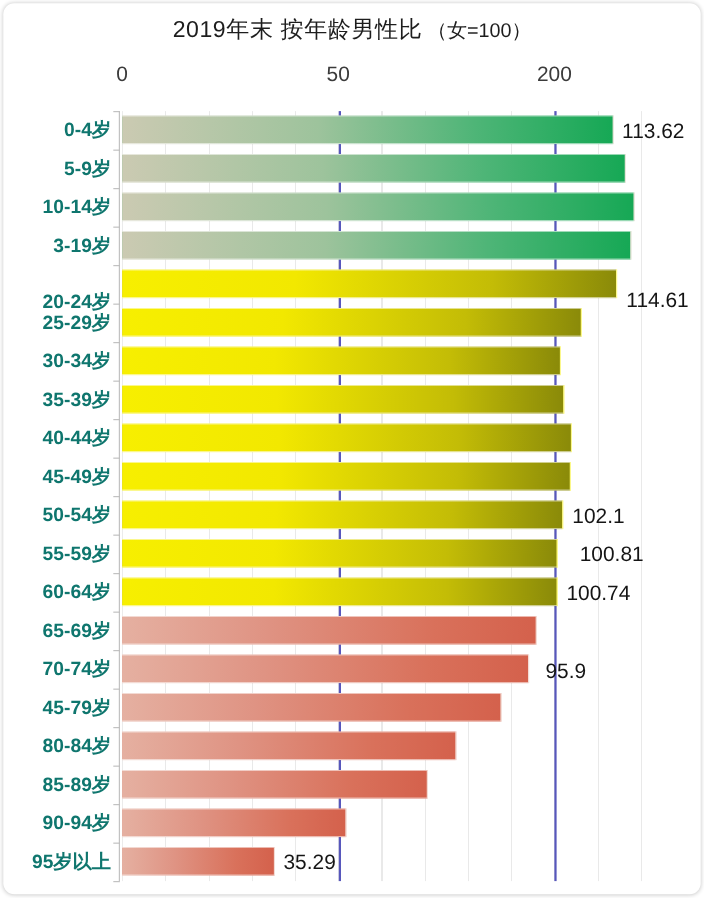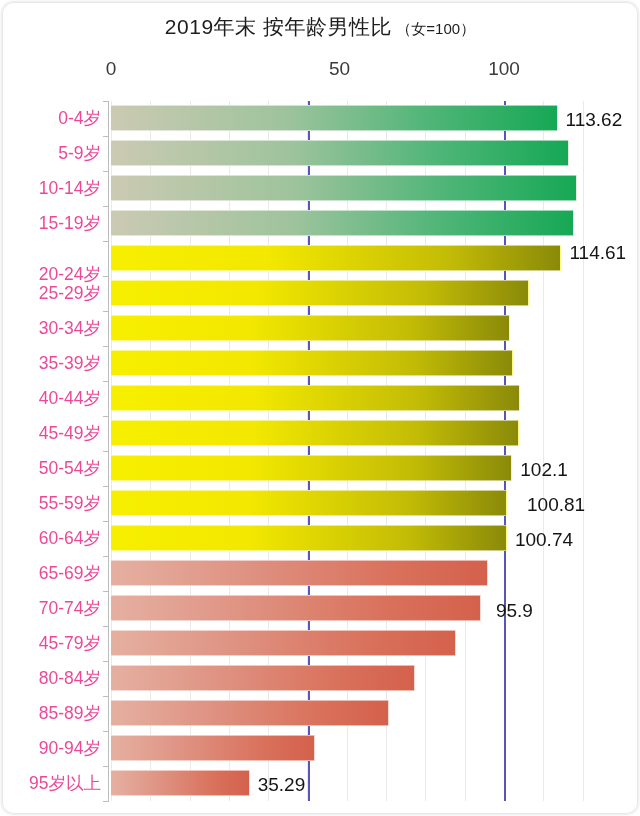--- a/index.html
+++ b/index.html
@@ -30,21 +30,21 @@
     width: 634px;
     text-align: center;
     color: #1d1d1d;
     white-space: nowrap;
   }
   #title .main {
     font-size: 21px;
     letter-spacing: .5px;
   }
   #title .sub {
-    font-size: 15px;
+    font-size: 18px;
   }
 
   
   
   #plot {
     position: absolute;
     left: 108px; top: 98px;
     width: 494px;      
     height: 700px;
   }
@@ -85,23 +85,24 @@
     position: absolute;
     left: 0; top: 98px;
     width: 104px;
     height: 700px;
   }
   .catlabel {
     position: absolute;
     right: 6px;
     text-align: right;
     font-size: 17.5px;
-    color: #ec4899;
+    color: #0f766e;
     white-space: nowrap;
     line-height: 1;
+    font-weight: bold;
   }
   
   #catspine {
     position: absolute;
     left: 105px; top: 98px;
     width: 1px; height: 700px;
     background: #bcbcbc;
   }
   .cattick {
     position: absolute;
@@ -145,30 +146,30 @@
 
 <div id="card">
 
   <div id="title">
     <span class="main">2019年末 按年龄男性比</span>
     <span class="sub">（女=100）</span>
   </div>
 
   <div id="xaxis">
       <div class="tick" style="left: 108px;">0</div>
-      <div class="tick" style="left: 304.5px; margin-left: 32px;">50</div>
-      <div class="tick" style="left: 501px;">100</div>
+      <div class="tick" style="left: 304.5px;">50</div>
+      <div class="tick" style="left: 501px;">200</div>
     </div>
 
   <div id="catspine" style="height: 700px;"></div>
   <div id="catlabels">
       <div class="catlabel" style="top: 9px;">0-4岁</div>
       <div class="catlabel" style="top: 44px;">5-9岁</div>
       <div class="catlabel" style="top: 79px;">10-14岁</div>
-      <div class="catlabel" style="top: 114px;">15-19岁</div>
+      <div class="catlabel" style="top: 114px;">3-19岁</div>
       <div class="catlabel" style="top: 165px;">20-24岁</div>
       <div class="catlabel" style="top: 184px;">25-29岁</div>
       <div class="catlabel" style="top: 219px;">30-34岁</div>
       <div class="catlabel" style="top: 254px;">35-39岁</div>
       <div class="catlabel" style="top: 289px;">40-44岁</div>
       <div class="catlabel" style="top: 324px;">45-49岁</div>
       <div class="catlabel" style="top: 359px;">50-54岁</div>
       <div class="catlabel" style="top: 394px;">55-59岁</div>
       <div class="catlabel" style="top: 429px;">60-64岁</div>
       <div class="catlabel" style="top: 464px;">65-69岁</div>
@@ -204,21 +205,21 @@
       <div class="bar red" style="top: 599px; width: 277.851px; height: 26px;"></div>
       <div class="bar red" style="top: 634px; width: 203.967px; height: 26px;"></div>
       <div class="bar red" style="top: 669px; width: 138.69px; height: 26px;"></div>
     </div>
 
 <div class="barvalue" style="left: 562.527px; top: 107px;">113.62</div>
     <div class="cattick" style="top: 98px;"></div>
     <div class="cattick" style="top: 133px;"></div>
     <div class="cattick" style="top: 168px;"></div>
     <div class="cattick" style="top: 203px;"></div>
-    <div class="barvalue" style="left: 566.417px; top: 240px;">114.61</div>
+    <div class="barvalue" style="left: 566.417px; top: 261px;">114.61</div>
     <div class="cattick" style="top: 238px;"></div>
     <div class="cattick" style="top: 273px;"></div>
     <div class="cattick" style="top: 308px;"></div>
     <div class="cattick" style="top: 343px;"></div>
     <div class="cattick" style="top: 378px;"></div>
     <div class="cattick" style="top: 413px;"></div>
     <div class="barvalue" style="left: 517.253px; top: 457px;">102.1</div>
     <div class="cattick" style="top: 448px;"></div>
     <div class="barvalue" style="left: 524px; top: 492px;">100.81</div>
     <div class="cattick" style="top: 483px;"></div>

